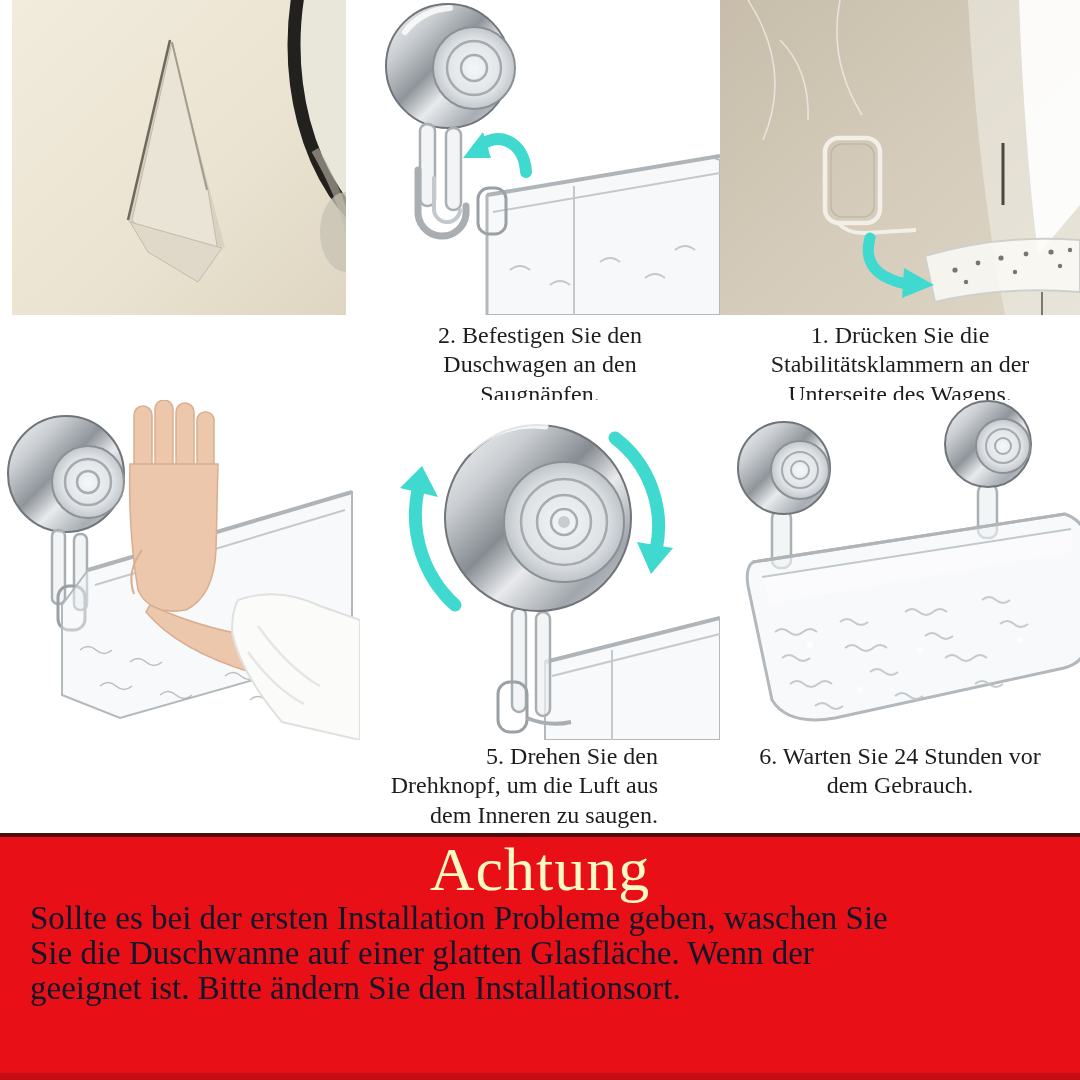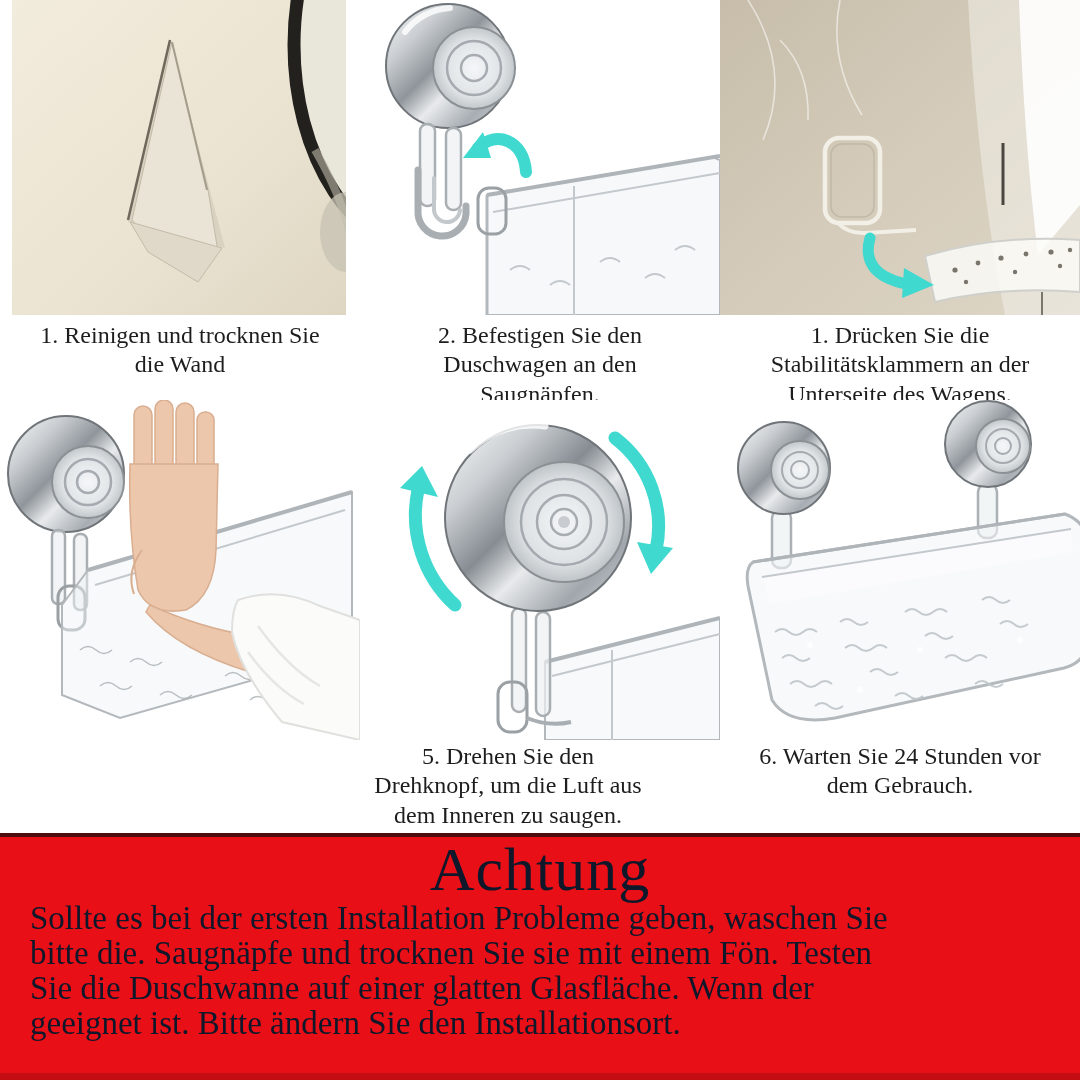--- a/index.html
+++ b/index.html
@@ -11,25 +11,25 @@
   .art{width:100%}
   .row1 .art{height:315px}
   .row2 .art{height:340px}
   .art svg{display:block;width:100%;height:100%}
   .caption{font-size:24px;line-height:1.22;color:#1d1d1d;text-align:center;margin-top:6px;padding:0 4px}
   .row2 .caption{margin-top:2px}
   .c1 .caption{max-width:312px}
   .c2 .caption{max-width:252px}
   .c3 .caption{max-width:302px}
   .c4 .caption{max-width:352px}
-  .c5 .caption{max-width:288px;text-align:center;align-self:flex-start;margin-left:4px}
+  .c5 .caption{max-width:288px;text-align:right;align-self:flex-start;margin-left:14px}
   .c6 .caption{max-width:318px;margin-top:2px}
   .warning{position:absolute;left:0;top:833px;width:1080px;height:247px;background:#e90f16;border-top:4px solid #4d0d0d}
   .warning::after{content:"";position:absolute;left:0;bottom:0;width:100%;height:7px;background:#c30d12}
-  .warning-title{font-size:62px;line-height:62px;font-weight:400;color:#0f172a;text-align:center;margin-top:1px;letter-spacing:1px}
+  .warning-title{font-size:62px;line-height:62px;font-weight:400;color:#fef9c3;text-align:center;margin-top:1px;letter-spacing:1px}
   .warning-body{margin:1px 10px 0 30px;font-size:33px;line-height:35px;color:#0f172a}
   .wline{white-space:nowrap}
 </style>
 </head>
 <body>
 
 <div class="poster">
   <section class="grid">
 
     <figure class="row1 c1">
@@ -57,21 +57,20 @@
               <polygon points="170,40 128,222 225,248" fill="#d9d2c1"></polygon>
               <polygon points="172,42 208,190 218,252 150,240 132,220" fill="#eae4d6" stroke="#c2bbaa" stroke-width="1"></polygon>
               <polygon points="130,222 222,248 198,282 148,252" fill="#e0d9c9" stroke="#c2bbaa" stroke-width="1"></polygon>
               <path d="M170,40 L128,220" stroke="#6f685c" stroke-width="2.5" fill="none"></path>
               <path d="M172,42 L207,190" stroke="#a59d8c" stroke-width="2" fill="none"></path>
             </g>
           </g>
           <rect x="346" width="14" height="315" fill="#ffffff"></rect>
         </svg>
       </div>
-      <figcaption class="caption">1. Reinigen und trocknen Sie die Wand</figcaption>
     </figure>
 
     <figure class="row1 c2">
       <div class="art">
         <svg viewBox="0 0 360 315" xmlns="http://www.w3.org/2000/svg">
           <defs>
             <linearGradient id="p2chrome" x1="0" y1="0" x2="1" y2="1">
               <stop offset="0" stop-color="#fafbfc"></stop>
                 <stop offset="0.25" stop-color="#c9cdd1"></stop>
                 <stop offset="0.45" stop-color="#8f959b"></stop>
@@ -348,18 +347,17 @@
       </div>
       <figcaption class="caption">6. Warten Sie 24 Stunden vor dem Gebrauch.</figcaption>
     </figure>
 
   </section>
 
   <section class="warning">
     <h1 class="warning-title">Achtung</h1>
     <div class="warning-body">
       <div class="wline">Sollte es bei der ersten Installation Probleme geben, waschen Sie</div>
-      <div class="wline">bitte die. Saugnäpfe und trocknen Sie sie mit einem Fön. Testen</div>
       <div class="wline">Sie die Duschwanne auf einer glatten Glasfläche. Wenn der</div>
       <div class="wline">geeignet ist. Bitte ändern Sie den Installationsort.</div>
     </div>
   </section>
 </div>
 
 </body></html>

